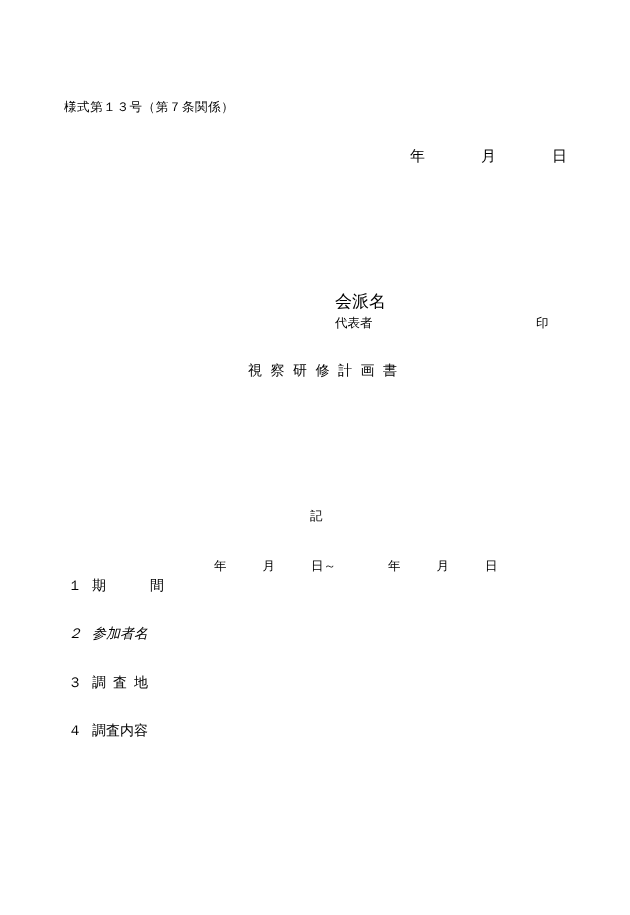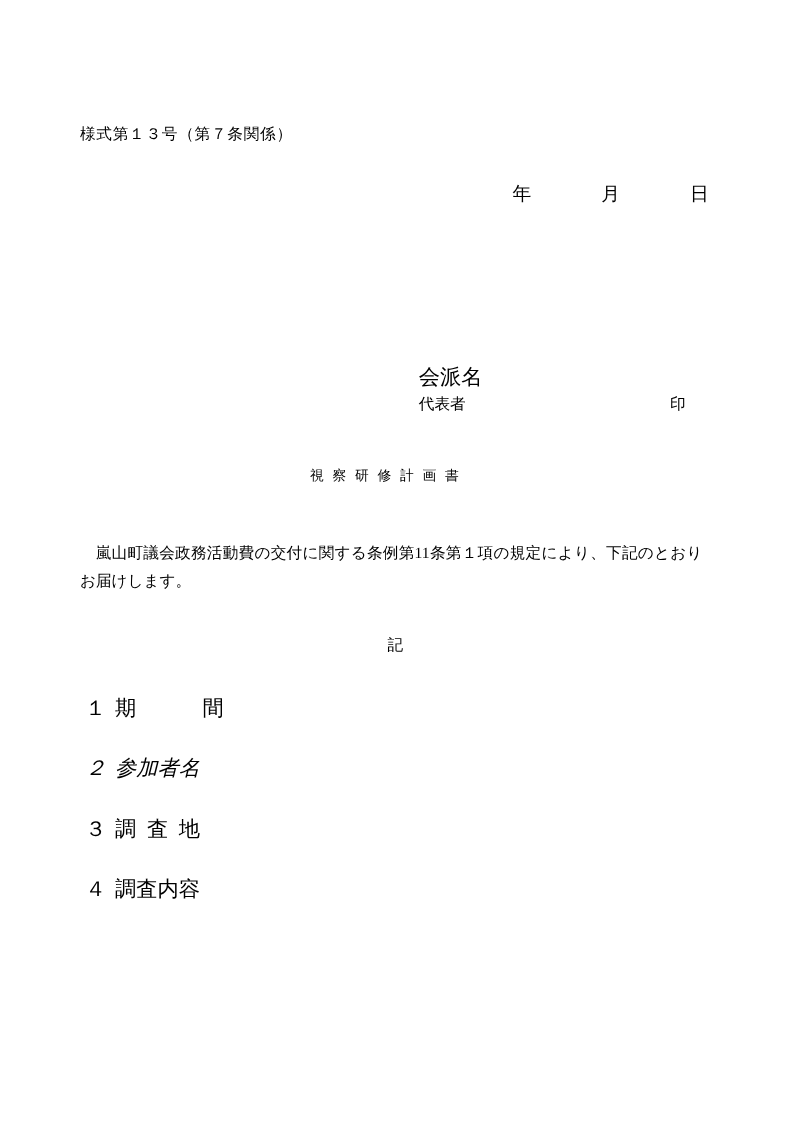--- a/index.html
+++ b/index.html
@@ -64,43 +64,44 @@
     top: 317px;
     font-size: 12.5px;
   }
   .seal {
     left: 536px;
     top: 317px;
     font-size: 12.5px;
   }
   .doc-title {
     left: 248px;
-    top: 376px;
-    font-size: 11px;
+    top: 364px;
+    font-size: 14px;
     letter-spacing: 0.5px;
     font-family: Liberation Serif, serif;
   }
   .body-para {
     left: 64px;
     top: 431px;
     width: 498px;
     font-size: 12.5px;
     line-height: 1.85;
     white-space: normal;
     text-align: justify;
     text-indent: 1em;
   }
   .ki-mark {
     left: 310px;
     top: 510px;
     font-size: 12.5px;
   }
   .item {
-    font-size: 17px;
+    font-size: 14px;
     left: 68px;
+    margin-top: 21px;
   }
   .item-1 { top: 558px; }
   .item-2 { top: 606px; font-style: italic; }
   .item-3 { top: 655px; }
   .item-4 { top: 703px; font-family: Liberation Serif, serif; }
 
   .item .num {
     display: inline-block;
     width: 24px;
   }
@@ -129,26 +130,26 @@
 
   <div class="abs date-line"><span>年</span><span class="gap"></span><span>月</span><span class="gap"></span><span>日</span></div>
 
 
   <div class="abs kaiha-name">会派名</div>
   <div class="abs representative">代表者</div>
   <div class="abs seal">印</div>
 
   <div class="abs doc-title">視  察  研  修  計  画  書</div>
 
-  <div class="abs body-para">嵐山町議会政務活動費の交付に関する条例第11条第１項の規定により、下記のとおりお届けします。</div>
 
   <div class="abs ki-mark">記</div>
 
   <div class="abs item item-1"><span class="num">１</span><span class="lbl-period">期　　　間</span></div>
 
+  <div class="period-dates"><span>年</span><span class="g1"></span><span>月</span><span class="g2"></span><span>日～</span><span class="g3"></span><span>年</span><span class="g4"></span><span>月</span><span class="g5"></span><span>日</span></div>
 
   <div class="abs item item-2"><span class="num">２</span><span>参加者名</span></div>
 
   <div class="abs item item-3"><span class="num">３</span><span>調  査  地</span></div>
 
   <div class="abs item item-4"><span class="num">４</span><span>調査内容</span></div>
 
 </div>
 
 </body></html>

